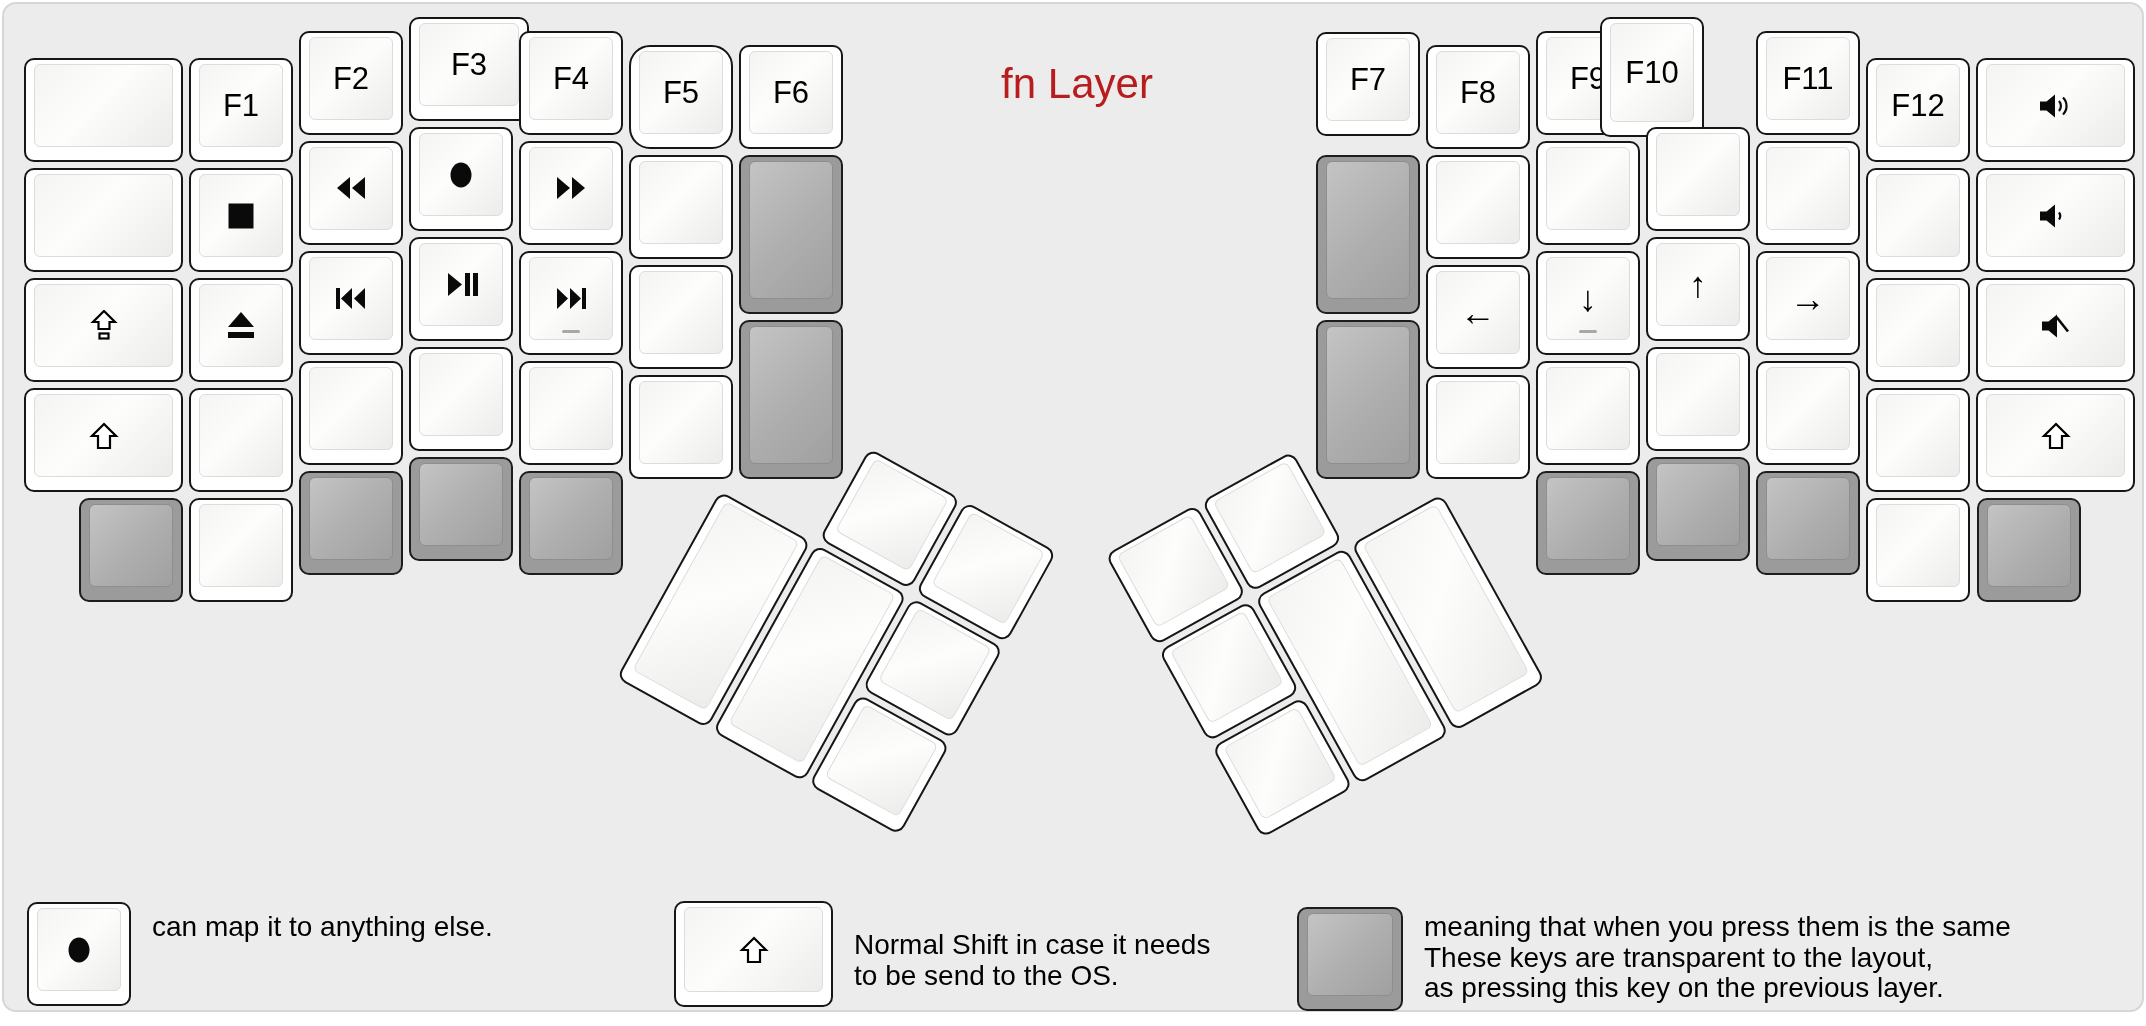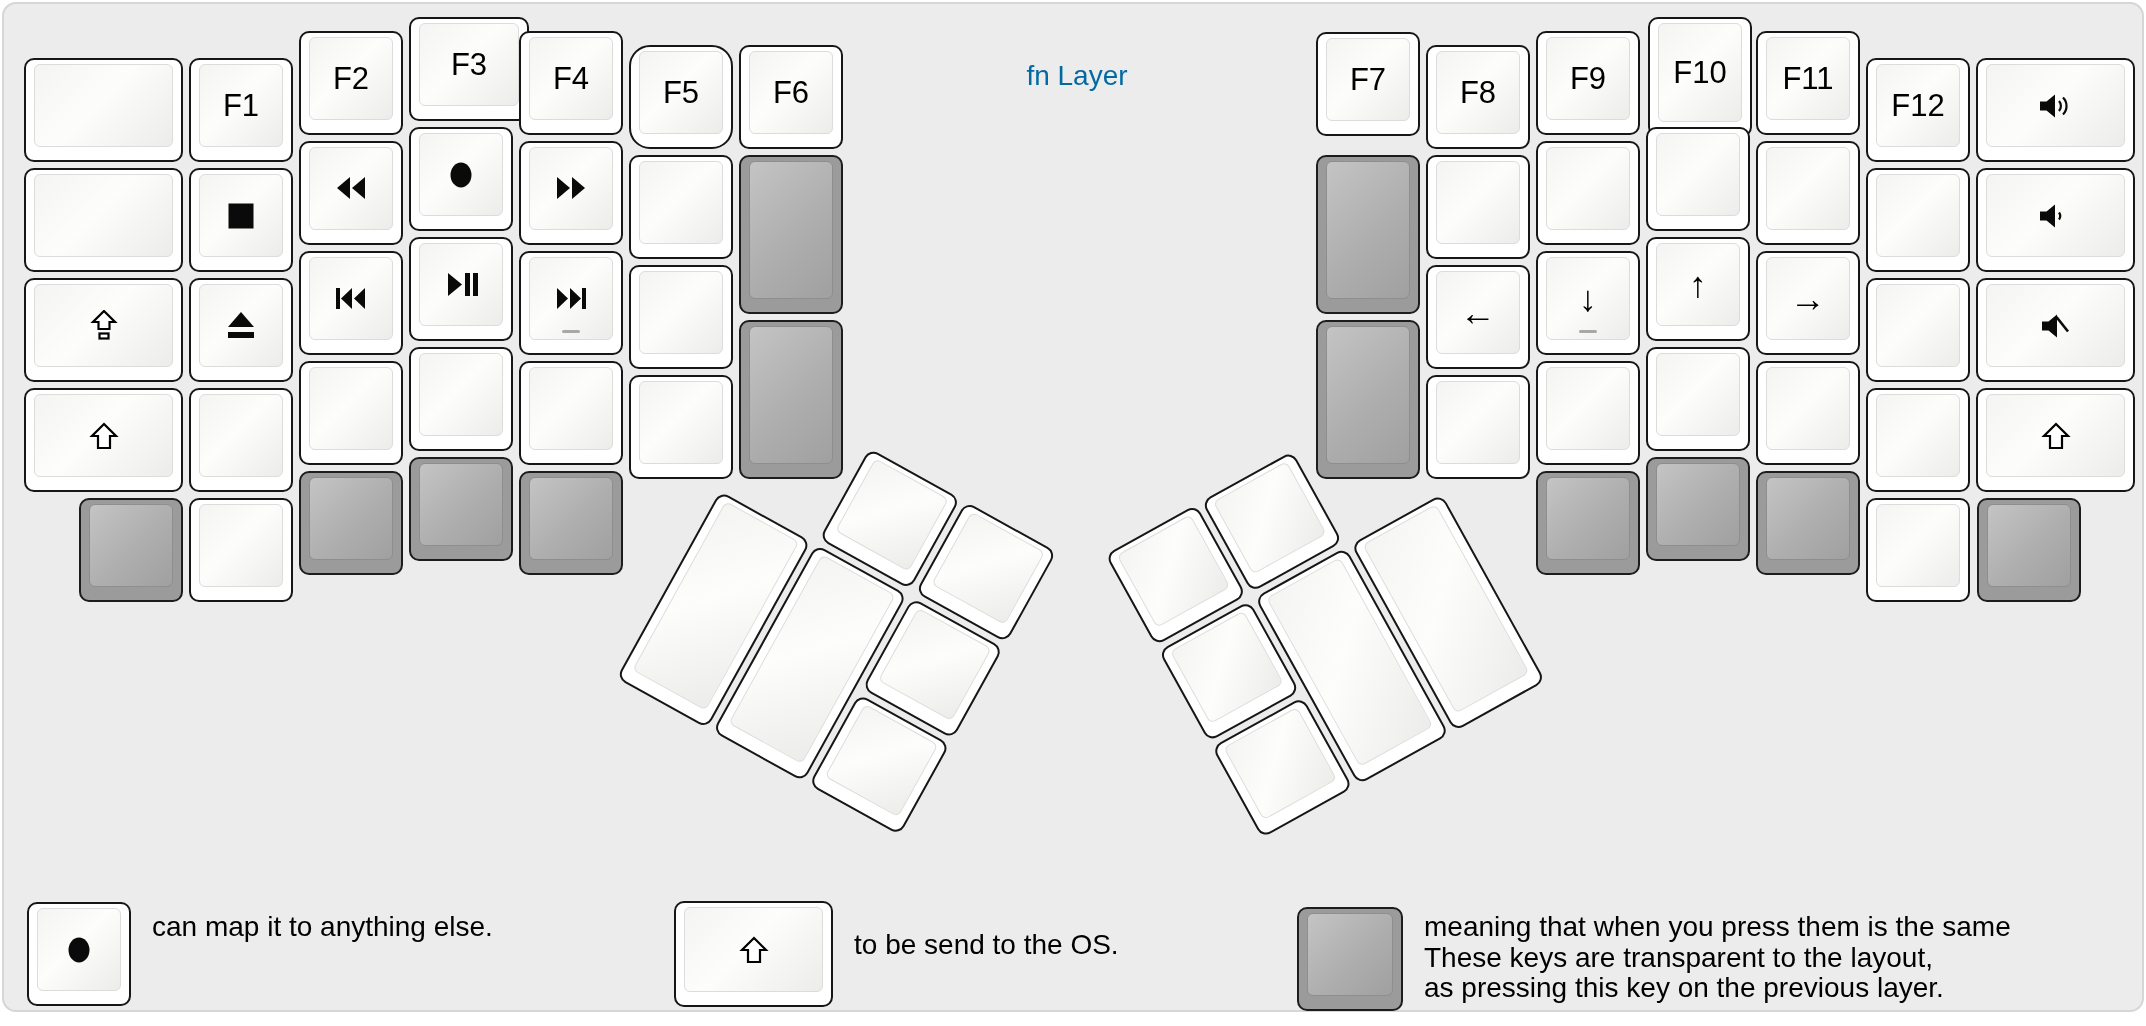--- a/index.html
+++ b/index.html
@@ -6,21 +6,21 @@
   body{
     width:2146px;height:1026px;position:relative;background:#ffffff;
     font-family:"Liberation Sans",sans-serif;overflow:hidden;
   }
   .canvas{
     position:absolute;left:2px;top:2px;width:2138px;height:1006px;
     background:#ececec;border:2px solid #d6d6d6;border-radius:14px;
   }
   .title{
     position:absolute;top:56px;left:1073px;transform:translateX(-50%);
-    font-size:28px;color:#0369a1;white-space:nowrap;
+    font-size:42px;color:#b91c1c;white-space:nowrap;
   }
   
   .key{
     position:absolute;box-sizing:border-box;background:#ffffff;
     border:2.5px solid #161616;border-radius:10px;
   }
   .key .cap{
     position:absolute;left:8px;right:8px;top:4px;bottom:13px;
     border-radius:6px;border:1.5px solid #dcdcda;
     background:linear-gradient(135deg,#f4f4f2 0%,#fdfdfc 45%,#ececea 100%);
@@ -273,21 +273,21 @@
         <div class="cap">
           <span class="icon">
             <span class="txticon">↓</span>
           </span>
           <span class="homing"></span>
         </div>
       </div>
       <div class="key" style="left: 1532px; top: 357px; width: 104px; height: 104px;">
         <div class="cap"></div>
       </div>
-      <div class="key" style="left: 1644px; top: 13px; width: 104px; height: 120px; padding-left: 20px;">
+      <div class="key" style="left: 1596px; top: 13px; width: 104px; height: 120px; padding-left: 20px;">
         <div class="cap">
           <span class="klabel">F10</span>
         </div>
       </div>
       <div class="key" style="left: 1642px; top: 123px; width: 104px; height: 104px;">
         <div class="cap"></div>
       </div>
       <div class="key" style="left: 1642px; top: 233px; width: 104px; height: 104px;">
         <div class="cap">
           <span class="icon">
@@ -446,20 +446,21 @@
       <div class="key gray" style="left: 1293px; top: 903px; width: 106px; height: 104px;">
         <div class="cap"></div>
       </div>
     </div>
 
   <div>
     <div class="legend-text pos1">
       <div>can map it to anything else.</div>
     </div>
     <div class="legend-text pos2">
+      <div>Normal Shift in case it needs</div>
       <div>to be send to the OS.</div>
     </div>
     <div class="legend-text pos3">
       <div>meaning that when you press them is the same</div>
       <div>These keys are transparent to the layout,</div>
       <div>as pressing this key on the previous layer.</div>
     </div>
   </div>
 </div>
 

